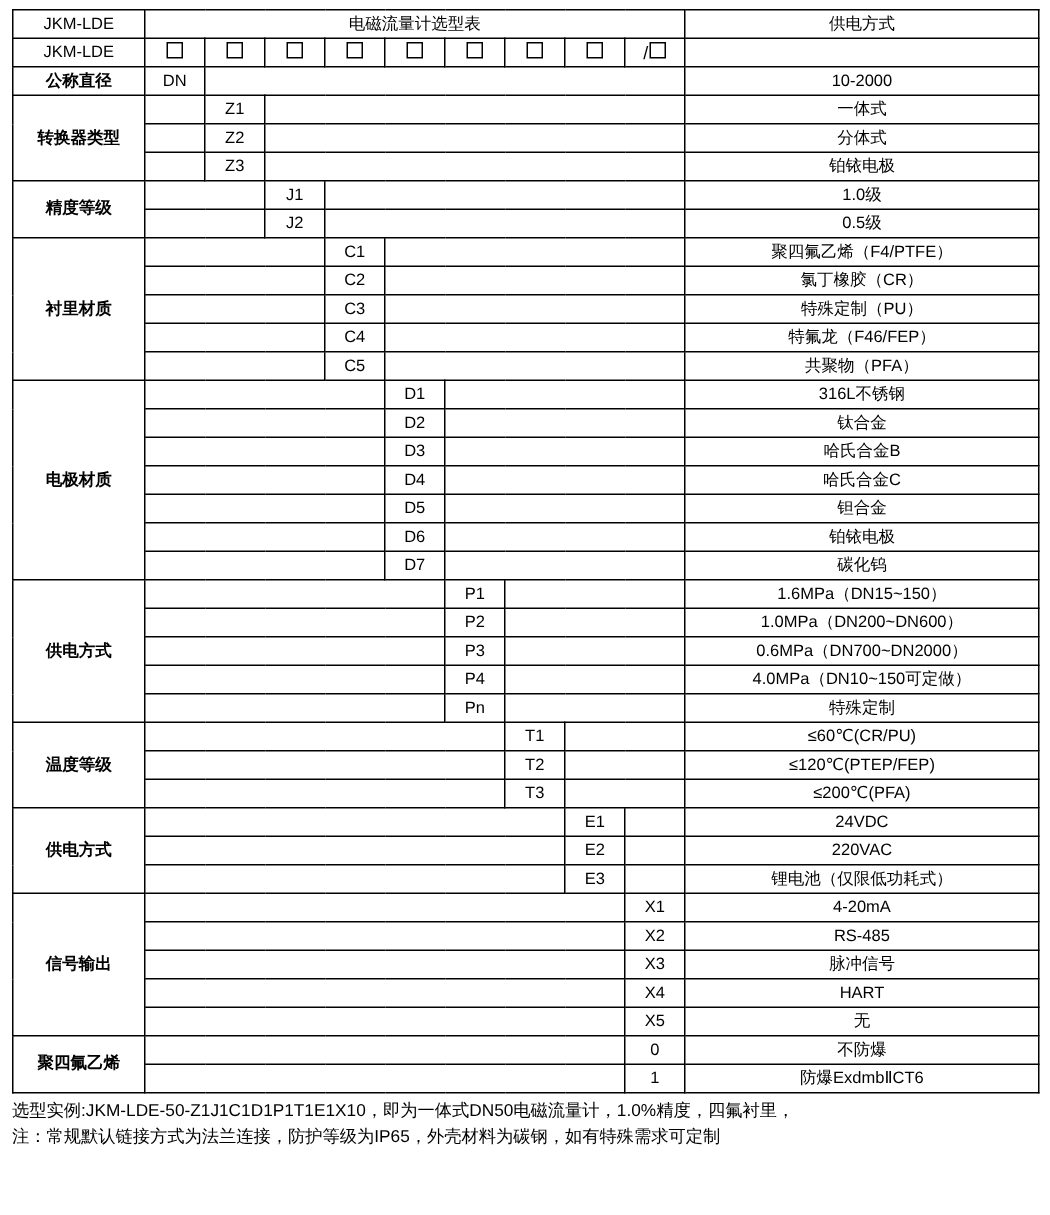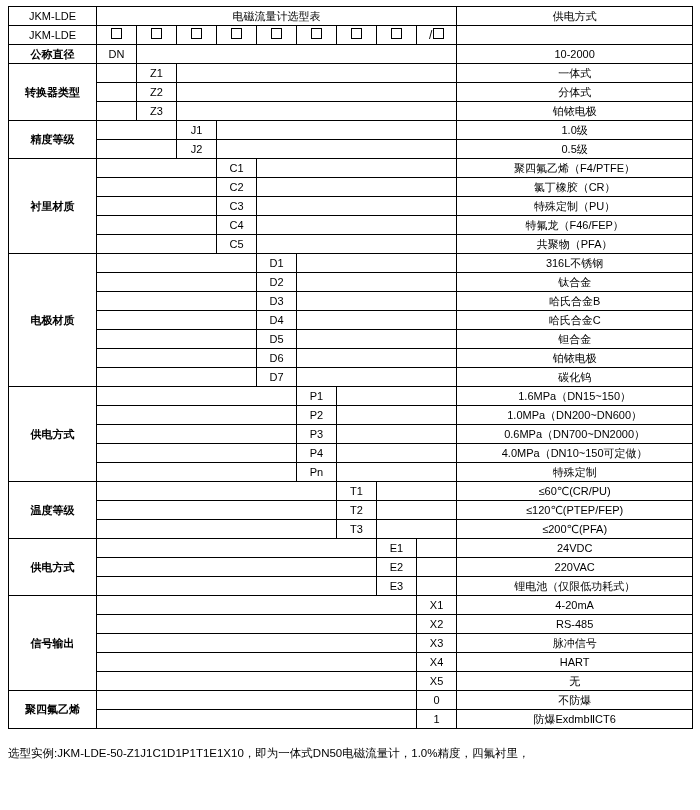--- a/index.html
+++ b/index.html
@@ -7,21 +7,21 @@
   .sheet{width:700px;height:631px;position:relative;box-sizing:border-box;padding:6px 8px 4px 8px;}
   table.spec{border-collapse:collapse;width:684px;table-layout:fixed;}
   table.spec td{border:1px solid #000;font-size:11px;text-align:center;vertical-align:middle;padding:0;height:18px;line-height:13px;}
   td.label{font-size:13px;font-weight:bold;}
   td.head-title{font-size:14px;height:24px;margin-top:11px;}
   td.desc{font-size:11.5px;}
   td.code{font-size:11px;}
   .sq{display:inline-block;width:11px;height:11px;border:1px solid #000;box-sizing:border-box;}
   .slash{display:inline-block;font-size:12px;padding-right:1px;}
   .model{font-size:13px;}
-  .notes{margin-top:16px;width:684px;font-size:11.5px;line-height:17px;}
+  .notes{margin-top:4px;width:684px;font-size:11.5px;line-height:17px;}
   .notes div{white-space:pre-wrap;}
   .note-indent{padding-left:22px;}
 </style>
 </head>
 <body>
 
 <div class="sheet">
   <table class="spec">
     <colgroup>
       <col style="width:88px">
@@ -285,14 +285,15 @@
     <tr>
       <td colspan="8"></td>
           <td class="code">1</td>
       <td class="desc">防爆ExdmbⅡCT6</td>
     </tr>
   </tbody>
     </table>
 
   <div class="notes">
     <div>选型实例:JKM-LDE-50-Z1J1C1D1P1T1E1X10，即为一体式DN50电磁流量计，1.0%精度，四氟衬里，</div>
+    <div>注：常规默认链接方式为法兰连接，防护等级为IP65，外壳材料为碳钢，如有特殊需求可定制</div>
   </div>
 </div>
 
 </body></html>

